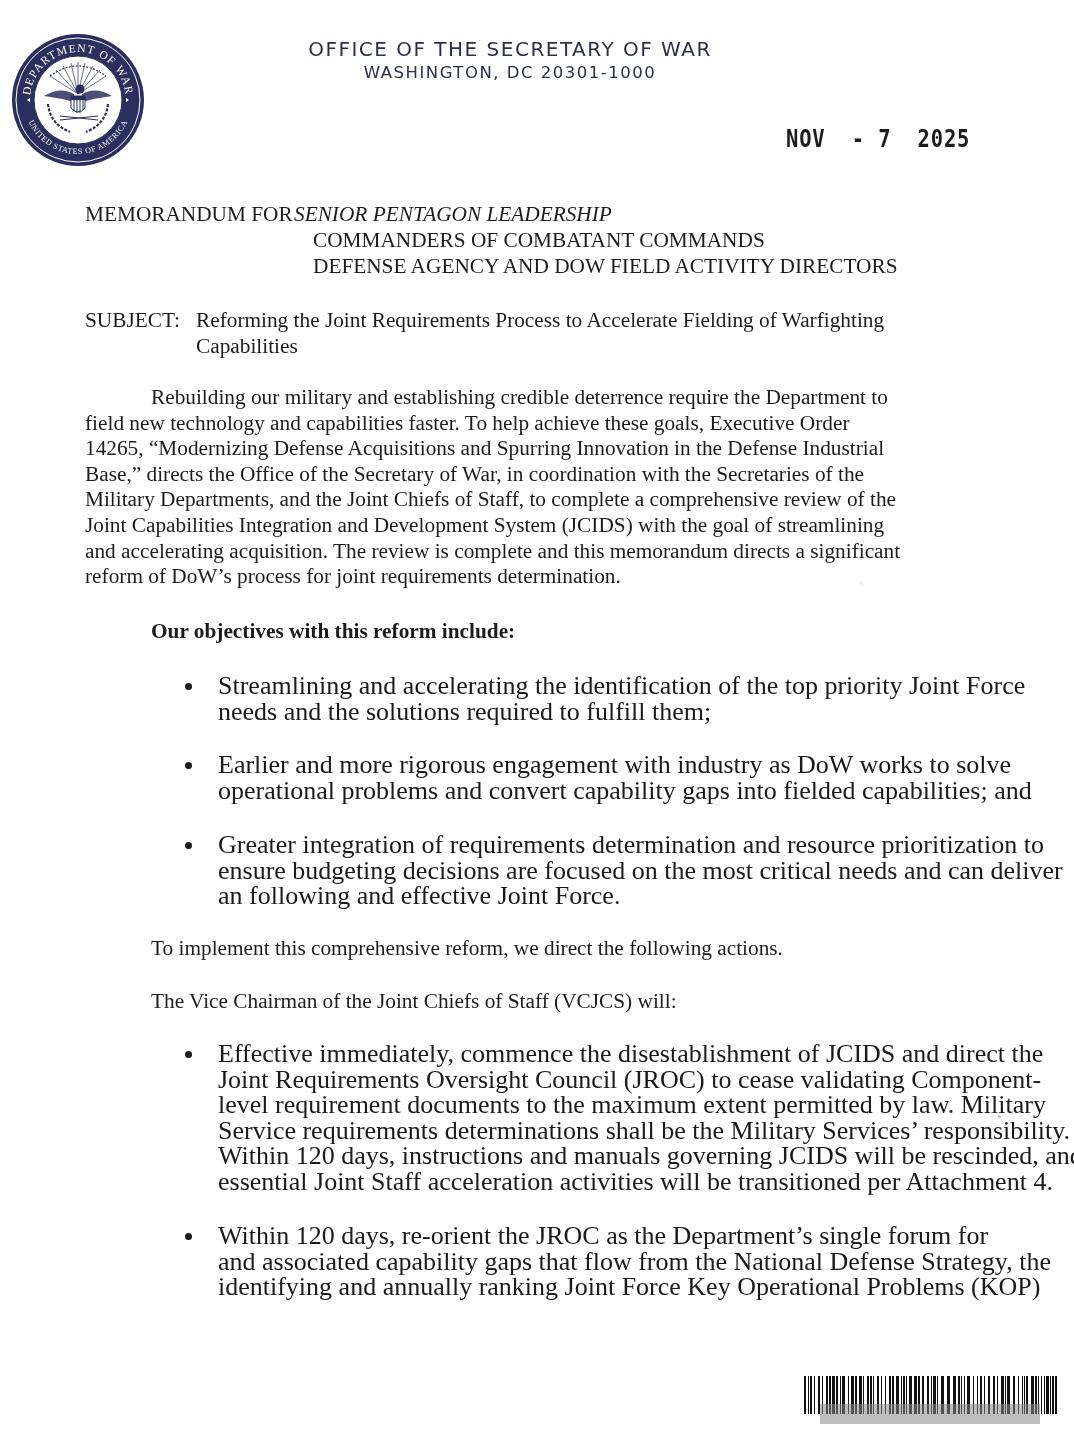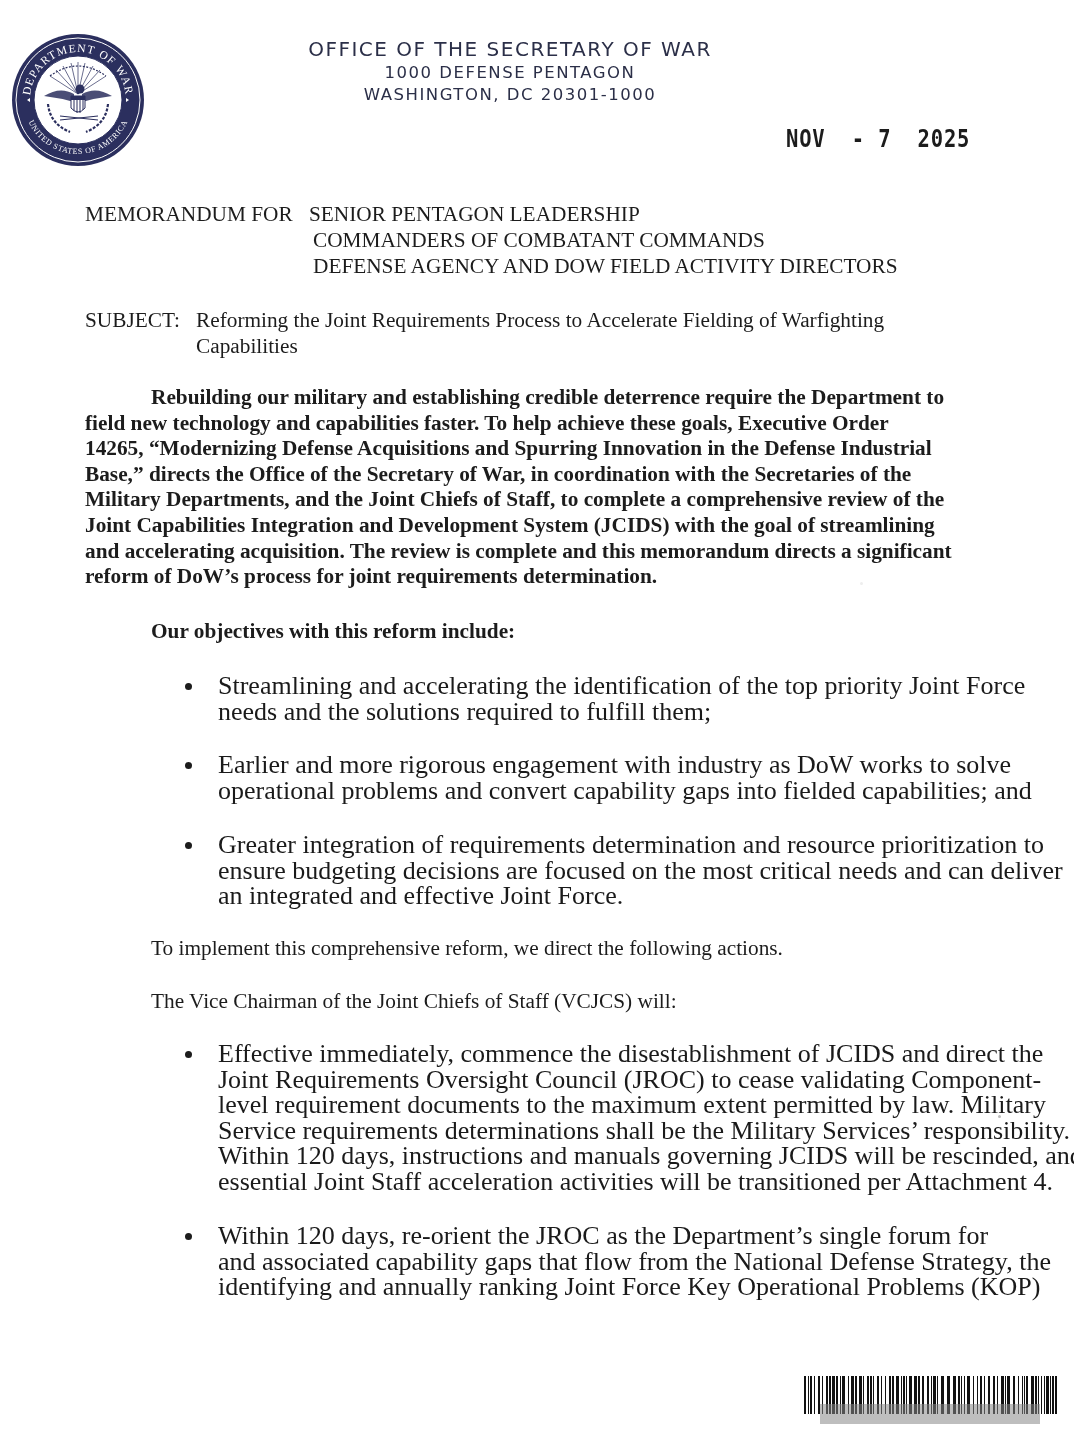--- a/index.html
+++ b/index.html
@@ -143,40 +143,39 @@
     <line x1="50" y1="88" x2="88" y2="84" stroke="#2b2f5e" stroke-width="1.2"></line>
     <line x1="50" y1="84" x2="88" y2="88" stroke="#2b2f5e" stroke-width="1.2"></line>
 
     <path d="M 38 72 Q 40 92 60 100" fill="none" stroke="#2b2f5e" stroke-width="2.2" stroke-dasharray="3 1.5"></path>
     <path d="M 98 72 Q 96 92 76 100" fill="none" stroke="#2b2f5e" stroke-width="2.2" stroke-dasharray="3 1.5"></path>
   </svg>
 </div>
 
 <div class="letterhead">
   <div class="lh-line1">OFFICE OF THE SECRETARY OF WAR</div>
-  <div class="lh-line2">1000 DEFENSE PENTAGON</div>
   <div class="lh-line3">WASHINGTON, DC 20301-1000</div>
 </div>
 
 <div class="date-stamp">NOV  - 7  2025</div>
 
 <div class="text memo-for">
   <span class="memo-label">MEMORANDUM FOR</span>
-  <span class="memo-addressee" style="left:224px; top:0;">SENIOR PENTAGON LEADERSHIP</span>
+  <span class="memo-addressee" style="left:209px; top:0;font-style:italic;">SENIOR PENTAGON LEADERSHIP</span>
   <span class="memo-addressee" style="left:228px; top:26px;">COMMANDERS OF COMBATANT COMMANDS</span>
   <span class="memo-addressee" style="left:228px; top:52px;">DEFENSE AGENCY AND DOW FIELD ACTIVITY DIRECTORS</span>
 </div>
 
 <div class="text subject">
   <span>SUBJECT:</span>
   <span style="position:absolute; left:111px; top:0;">Reforming the Joint Requirements Process to Accelerate Fielding of Warfighting</span>
   <span style="position:absolute; left:111px; top:26px;">Capabilities</span>
 </div>
 
-<div class="text para" style="top:385px;font-weight:bold;">
+<div class="text para" style="top:385px;">
   <span class="line" style="padding-left:66px;">Rebuilding our military and establishing credible deterrence require the Department to</span>
   <span class="line">field new technology and capabilities faster.  To help achieve these goals, Executive Order</span>
   <span class="line">14265, “Modernizing Defense Acquisitions and Spurring Innovation in the Defense Industrial</span>
   <span class="line">Base,” directs the Office of the Secretary of War, in coordination with the Secretaries of the</span>
   <span class="line">Military Departments, and the Joint Chiefs of Staff, to complete a comprehensive review of the</span>
   <span class="line">Joint Capabilities Integration and Development System (JCIDS) with the goal of streamlining</span>
   <span class="line">and accelerating acquisition.  The review is complete and this memorandum directs a significant</span>
   <span class="line">reform of DoW’s process for joint  requirements determination.</span>
 </div>
 
@@ -194,21 +193,21 @@
   <div class="bullet-text">
     <span class="line">Earlier and more rigorous engagement with industry as DoW works to solve</span>
     <span class="line">operational problems and convert capability gaps into fielded capabilities; and</span>
   </div>
 </div>
 <div class="bullet-row" style="top:832px;">
   <span class="bullet" style="top:10px;"></span>
   <div class="bullet-text">
     <span class="line">Greater integration of requirements determination and resource prioritization to</span>
     <span class="line">ensure budgeting decisions are focused on the most critical needs and can deliver</span>
-    <span class="line">an integrated and effective Joint Force.</span>
+    <span class="line">an following and effective Joint Force.</span>
   </div>
 </div>
 
 <div class="text" style="left:151px; top:936px;">To implement this comprehensive reform, we direct the following actions.</div>
 
 <div class="text" style="left:151px; top:989px;">The Vice Chairman of the Joint Chiefs of Staff (VCJCS) will:</div>
 
 <div class="bullet-row" style="top:1041px;">
   <span class="bullet" style="top:10px;"></span>
   <div class="bullet-text">

